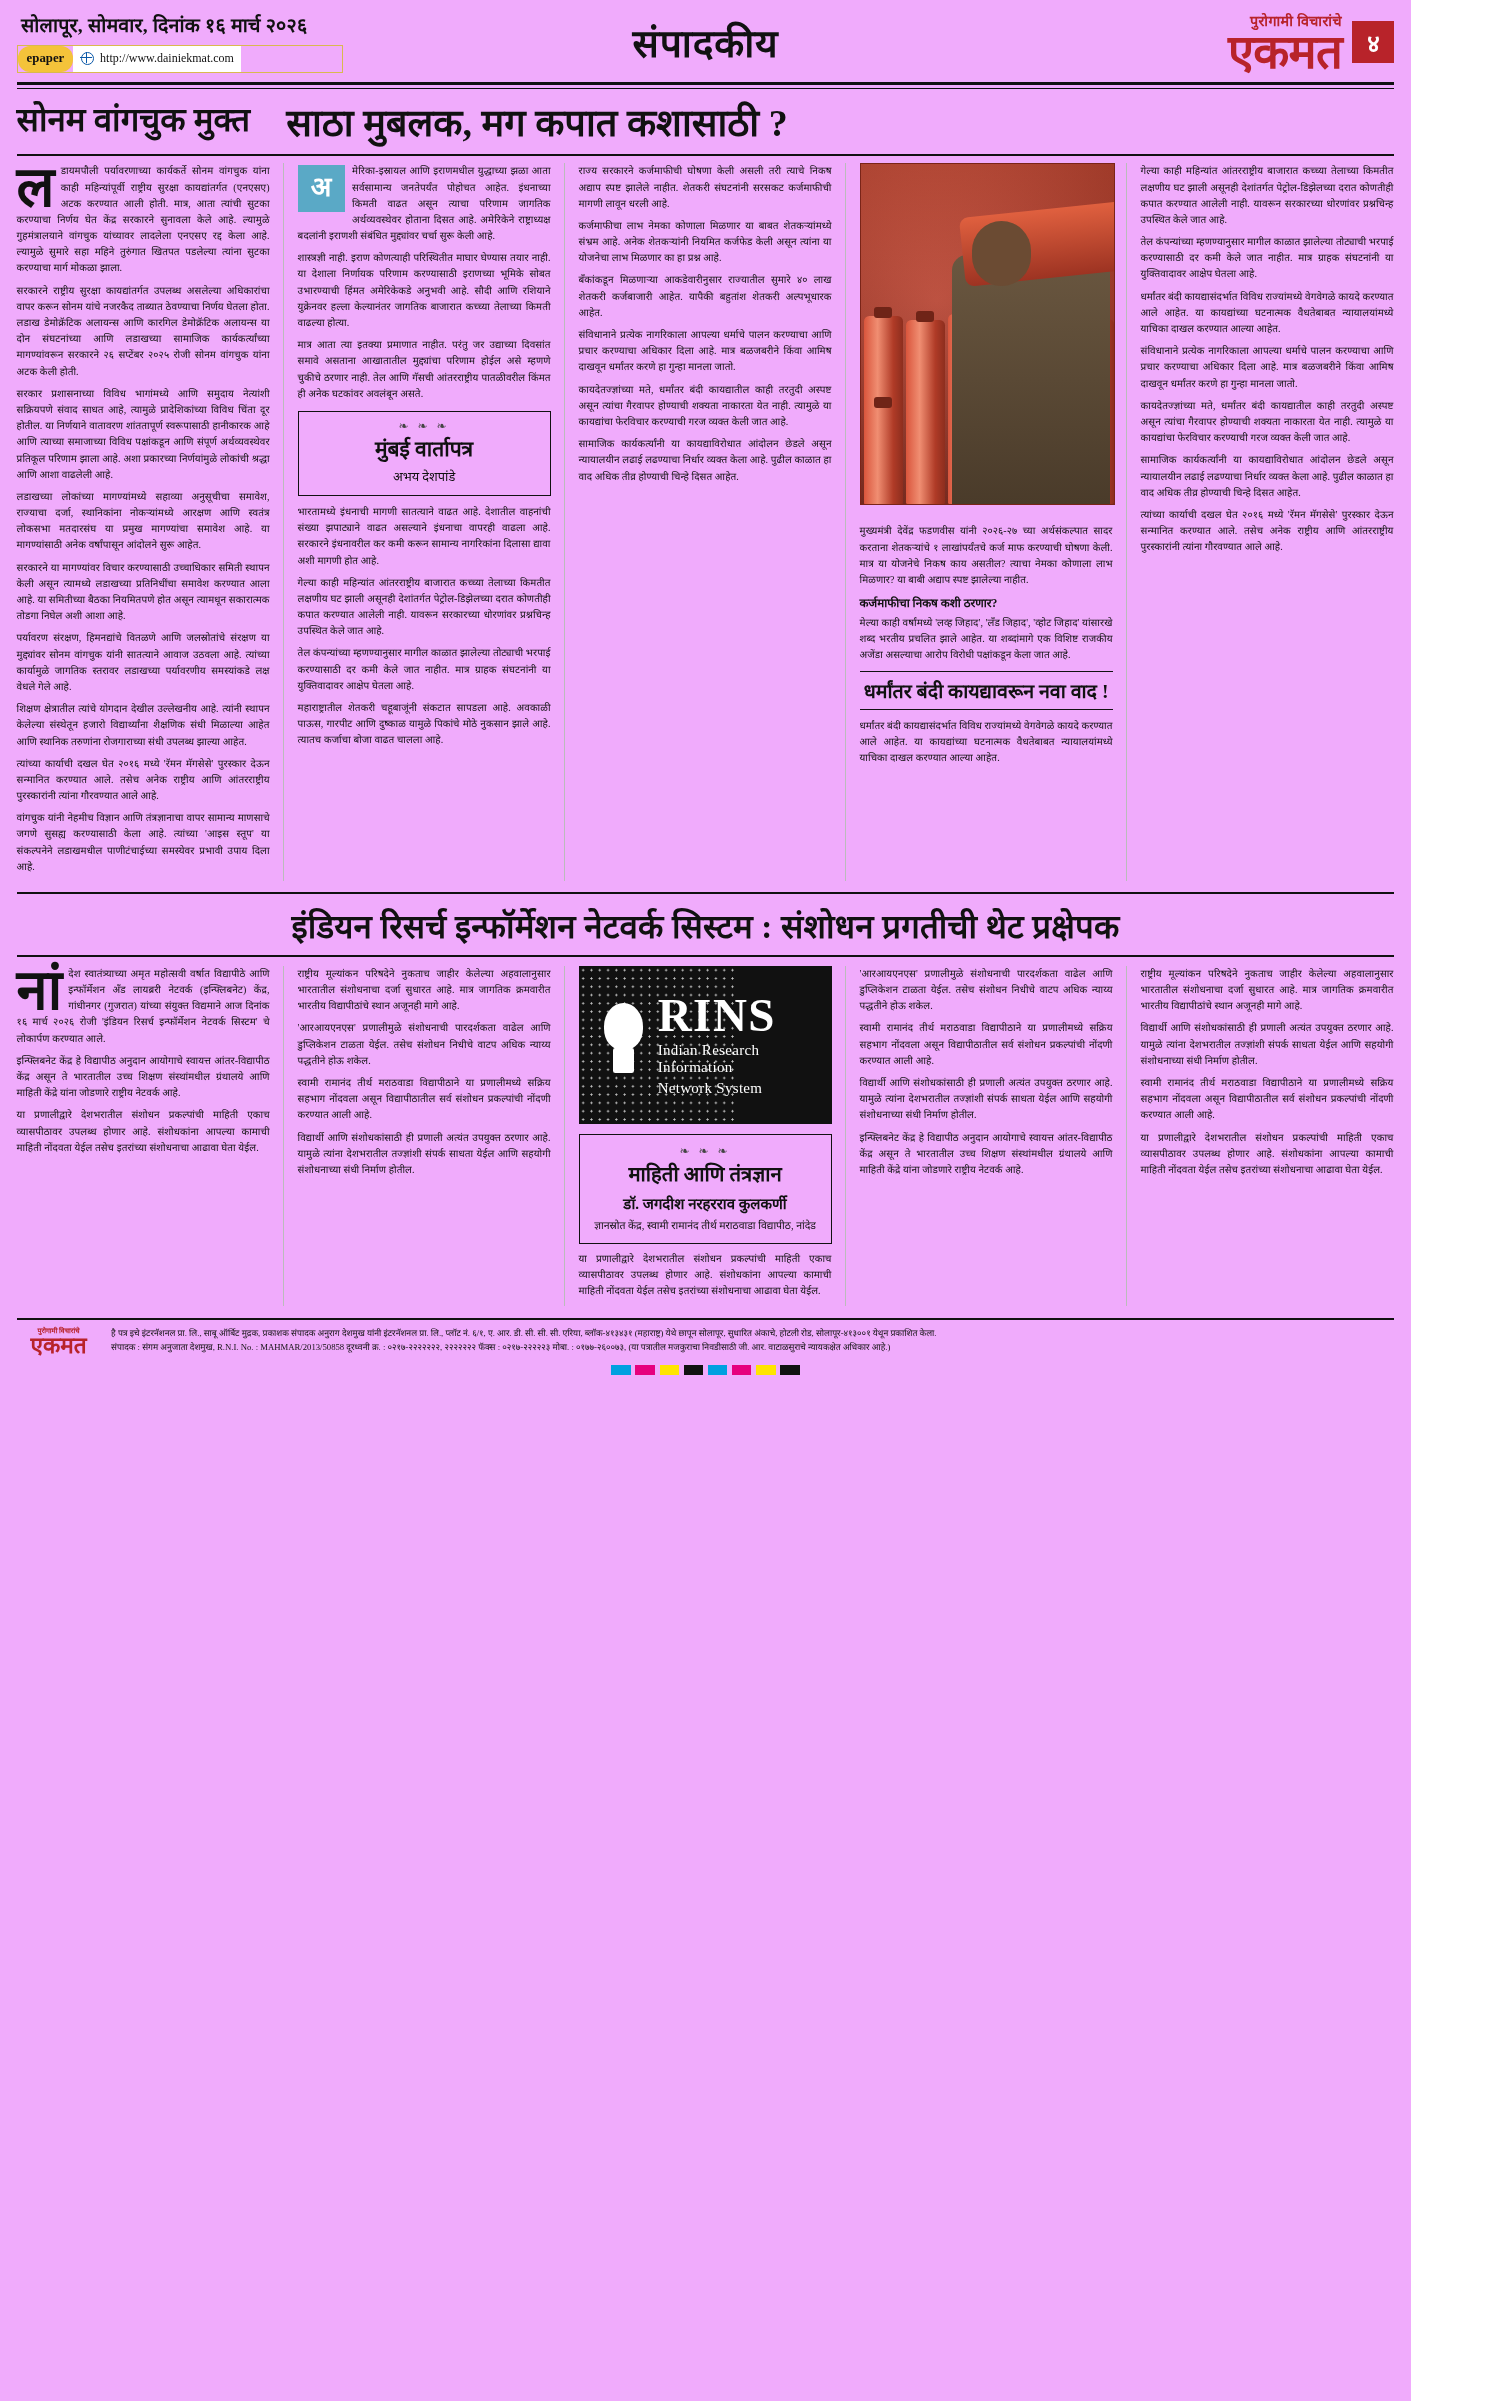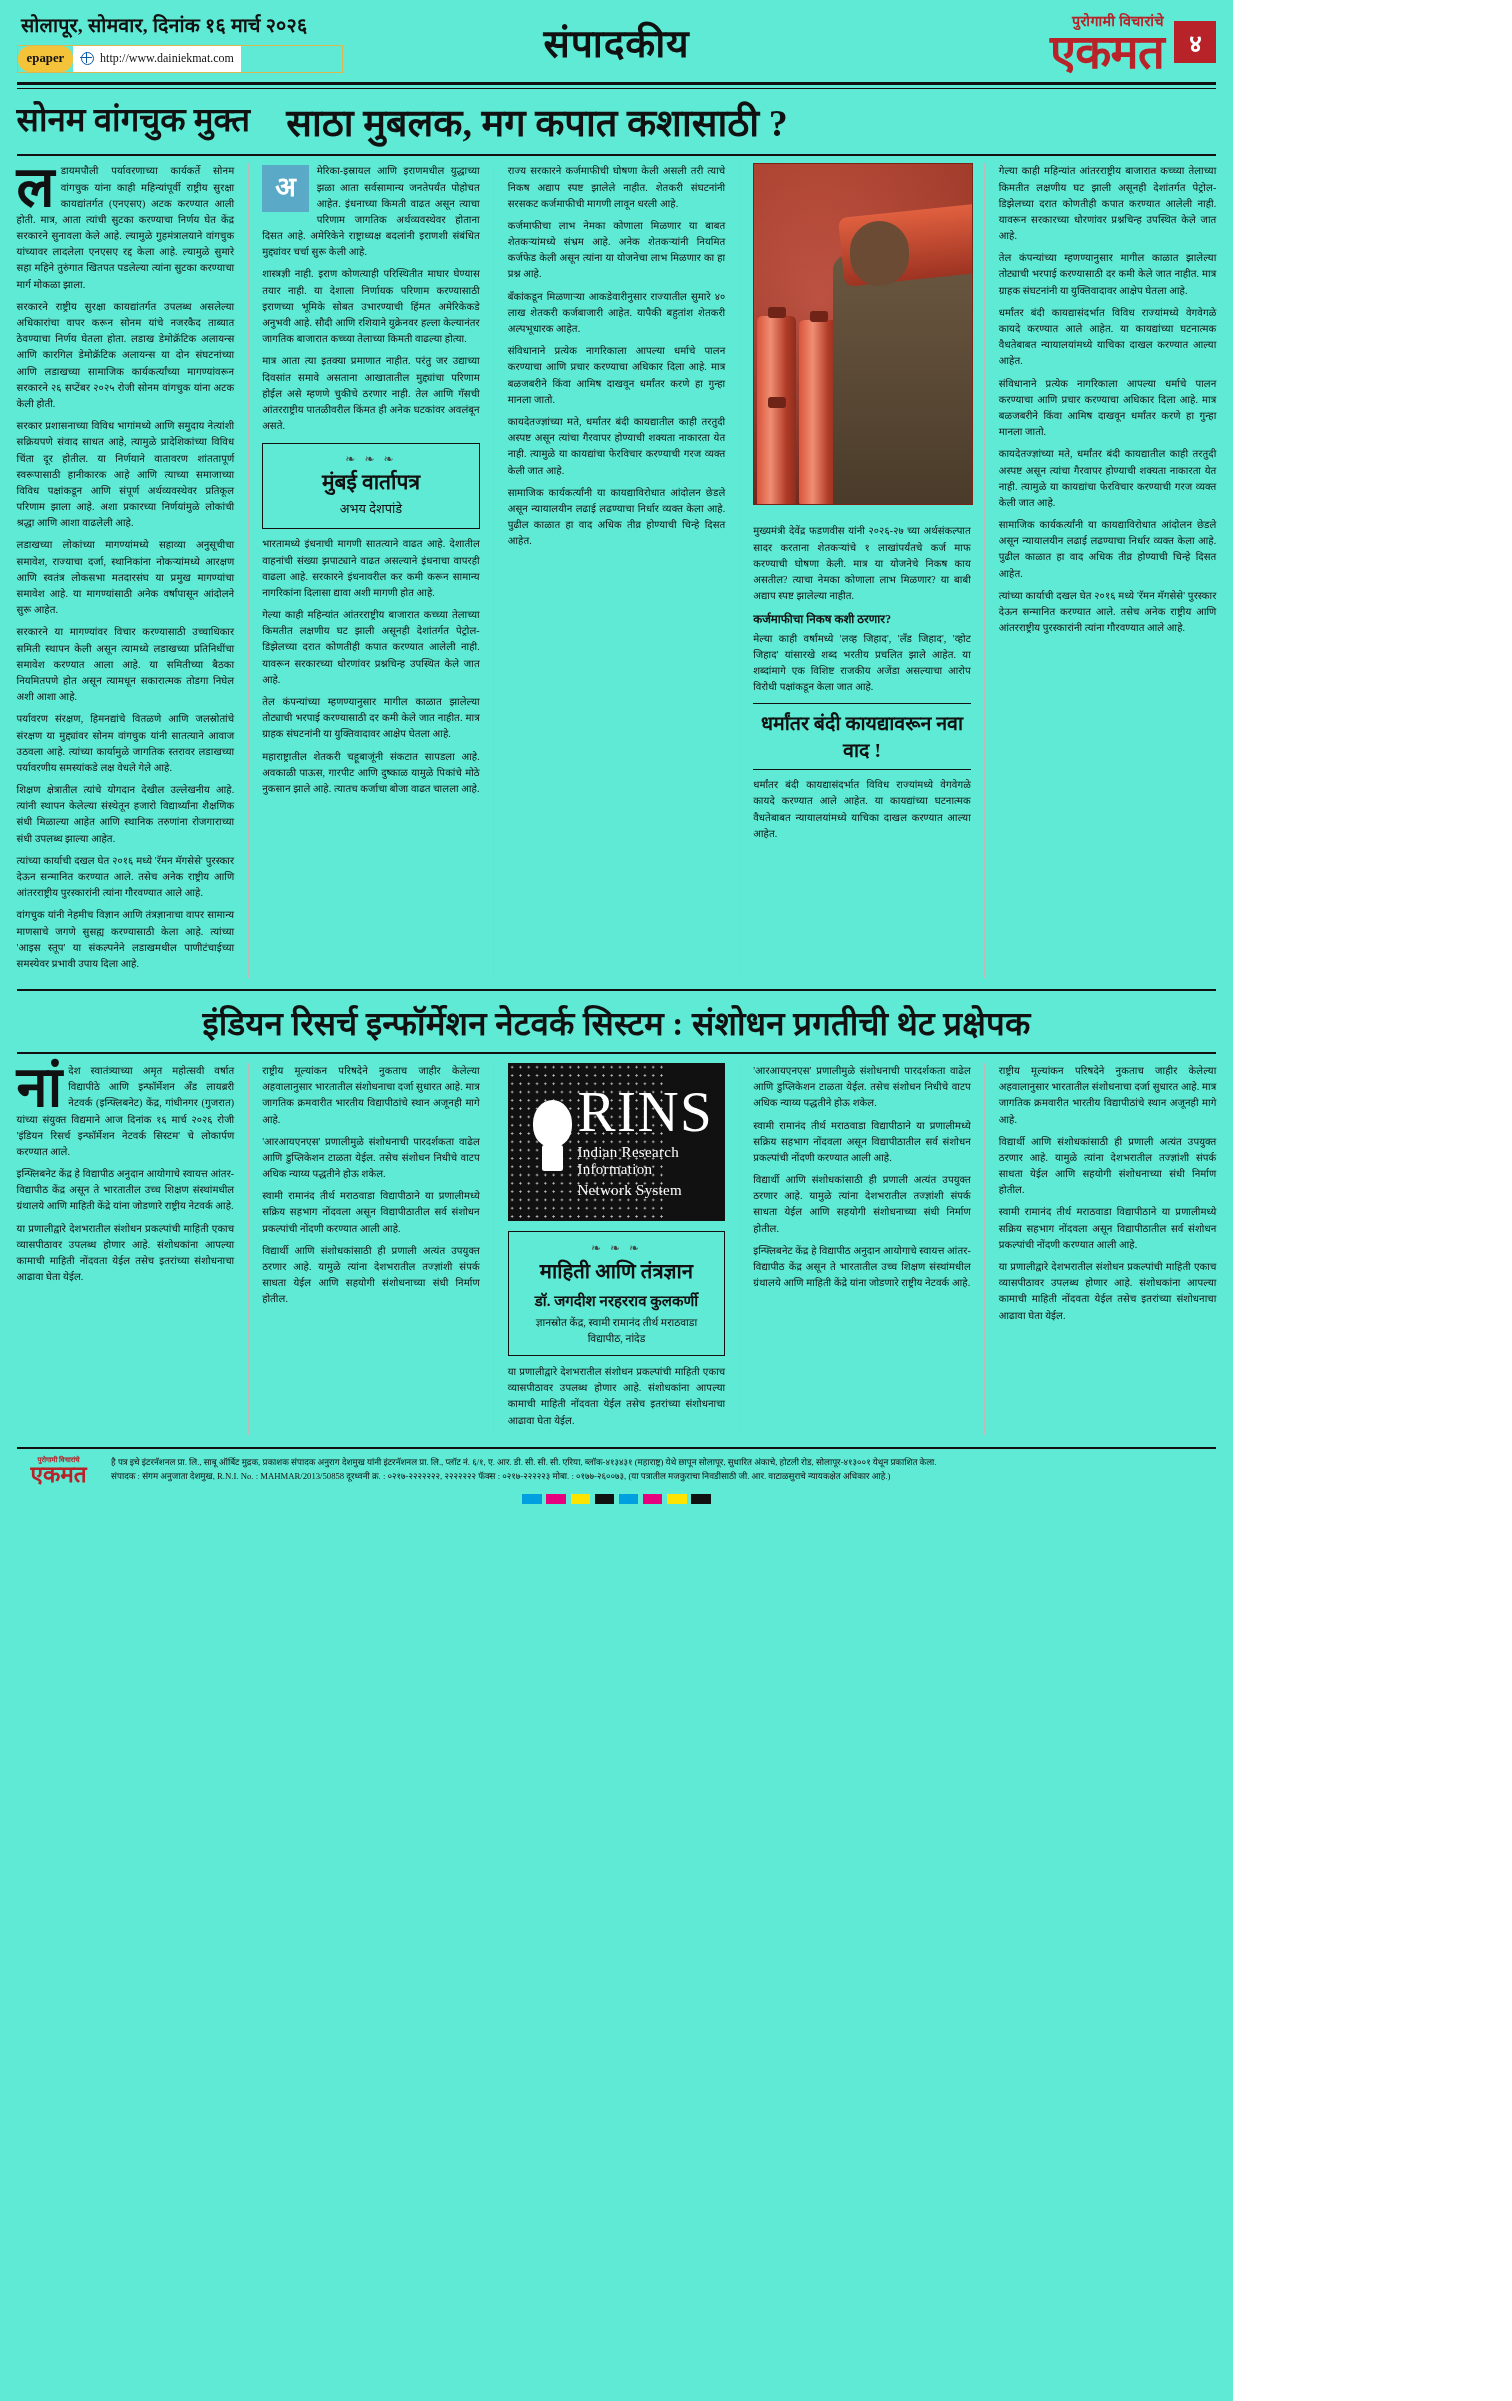--- a/index.html
+++ b/index.html
@@ -1,17 +1,17 @@
 <!DOCTYPE html>
 <html style="font-size:12px"><head>
 <meta charset="utf-8">
 <style>
   html,body{margin:0;padding:0;background:#ffffff;}
   body{width:1512px;font-family:"Liberation Serif",serif;color:#111;}
-  .page{width:1233px;min-height:2401px;background:#5eead4;position:relative;box-sizing:border-box;padding:0 16.6px 0 16.6px;}
+  .page{width:1411px;min-height:2401px;background:#f0abfc;position:relative;box-sizing:border-box;padding:0 16.6px 0 16.6px;}
 
   
   .masthead{display:flex;align-items:flex-start;justify-content:space-between;padding:10.5px 0 0 0;position:relative;}
   .mh-left{width:354px;}
   .mh-date{font-size:19.6px;font-weight:bold;letter-spacing:0.2px;color:#111;padding-left:4.5px;}
   .mh-epaper{margin-top:7.5px;display:flex;align-items:stretch;height:25.6px;border:0.8px solid #d9b94f;width:324px;}
   .mh-epaper .lbl{background:#f4c33a;color:#111;font-size:12.8px;font-weight:bold;display:flex;align-items:center;padding:0 9px;border-radius:12px;}
   .mh-epaper .url{display:flex;align-items:center;gap:6px;font-size:12px;padding:0 7.5px;color:#111;background:#fff;}
   .globe{width:11.3px;height:11.3px;border-radius:50%;border:1.5px solid #0a58a8;position:relative;display:inline-block;}
   .globe:before{content:"";position:absolute;left:-1.5px;top:3.8px;width:11.3px;height:0;border-top:1.5px solid #0a58a8;}
@@ -73,21 +73,21 @@
 
   
   .sec2-rule{height:2.3px;background:#111;margin:10.5px 0 0 0;}
   .sec2-title{font-size:33px;font-weight:bold;text-align:center;padding:9px 0 7.5px 0;letter-spacing:0.2px;}
   .sec2-rule2{height:1.5px;background:#111;margin-bottom:9px;}
 
   .rins{width:100%;height:158px;background:#111;color:#fff;position:relative;overflow:hidden;display:flex;align-items:center;padding-left:12px;box-sizing:border-box;}
   .rins .bulb{width:65px;height:90px;position:relative;margin-right:4.5px;}
   .rins .bulb .b{position:absolute;left:13.6px;top:3px;width:39px;height:47px;border-radius:50% 50% 45% 45%;background:#fff;}
   .rins .bulb .s{position:absolute;left:22.6px;top:48px;width:21px;height:25.6px;background:#fff;border-radius:2.3px;}
-  .rins .txt{font-size:57px;font-weight:normal;letter-spacing:1.5px;line-height:.95;}
+  .rins .txt{font-size:47px;font-weight:bold;letter-spacing:1.5px;line-height:.95;}
   .rins .sub{font-size:15px;letter-spacing:0.3px;margin-top:4.5px;font-weight:normal;}
   .dots{position:absolute;left:0;top:0;width:158px;height:158px;opacity:.75;
     background-image:radial-gradient(#fff 0.9px, transparent 1px);background-size:8.3px 8.3px;}
 
   .authbox{border:0.8px solid #111;padding:9px;margin-top:10.5px;text-align:center;}
   .authbox .t1{font-size:20.3px;font-weight:bold;}
   .authbox .t2{font-size:15px;font-weight:bold;margin-top:6px;}
   .authbox .t3{font-size:10.5px;margin-top:4.5px;line-height:1.5;}
 
   

